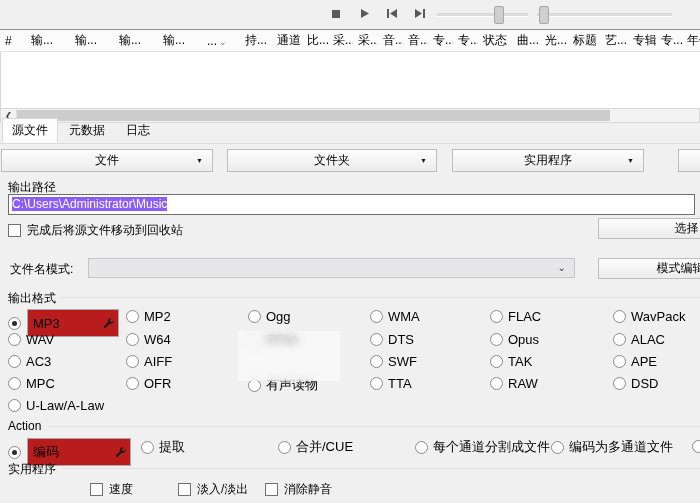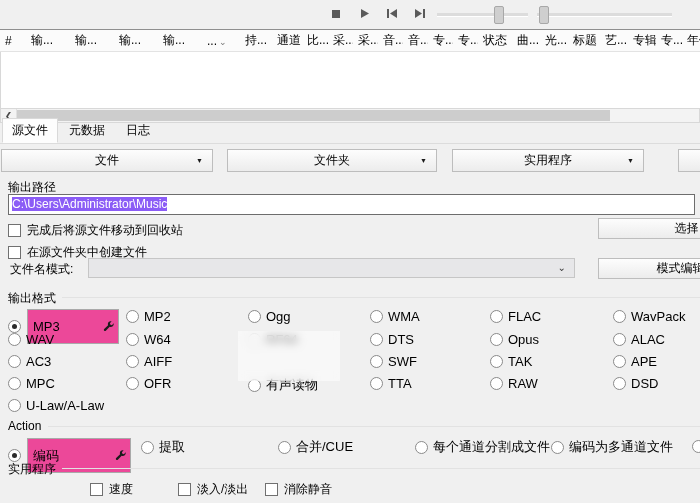--- a/index.html
+++ b/index.html
@@ -48,21 +48,21 @@
   #pattern-combo{left:88px;top:258px;width:487px;height:20px;background:#e7e7e9;border:1px solid #c6c6c6;box-sizing:border-box;}
   #pattern-combo .ccaret{position:absolute;right:8px;top:3px;font-size:10px;color:#3a3a3a;}
 
   .gline{position:absolute;height:1px;background:#e2e2e2;}
 
   
   .opt{position:absolute;display:flex;align-items:center;white-space:nowrap;}
   .radio{width:13px;height:13px;border:1px solid #8a8a8a;border-radius:50%;background:#fff;box-sizing:border-box;display:flex;align-items:center;justify-content:center;flex:0 0 auto;}
   .radio.sel::after{content:"";width:5px;height:5px;border-radius:50%;background:#2b2b2b;}
   .olabel{font-size:13px;margin-left:5px;}
-  .editbox{display:flex;align-items:center;justify-content:space-between;height:35px;margin-left:6px;background:#ec4899;border:1px solid #a9a9a9;box-sizing:border-box;padding:0 4px 0 5px;}
+  .editbox{display:flex;align-items:center;justify-content:space-between;height:28px;margin-left:6px;background:#b91c1c;border:1px solid #a9a9a9;box-sizing:border-box;padding:0 4px 0 5px;}
   .editbox .ebl{font-size:13px;}
   .wrench{display:flex;align-items:center;}
 
   #blur-patch{left:238px;top:331px;width:102px;height:50px;background:rgba(255,255,255,0.5);backdrop-filter:blur(4px);-webkit-backdrop-filter:blur(4px);}
 </style>
 </head>
 <body>
 
 <div id="app">
 
@@ -158,24 +158,20 @@
     <span class="sel-text">C:\Users\Administrator\Music</span>
   </div>
   <div class="sidebtn" style="top:218px;">
     <span>选择</span>
   </div>
 
   <div class="cbrow" style="left:8px;top:222px;">
     <span class="cb"></span>
     <span>完成后将源文件移动到回收站</span>
   </div>
-  <div class="cbrow" style="left:8px;top:244px;">
-    <span class="cb"></span>
-    <span>在源文件夹中创建文件</span>
-  </div>
 
   <div class="sec-label" style="left:10px;top:261px;">文件名模式:</div>
   <div id="pattern-combo" class="abs">
     <span class="ccaret">⌄</span>
   </div>
   <div class="sidebtn" style="top:258px;">
     <span>模式编辑器</span>
   </div>
 
   <div class="sec-label" style="left:8px;top:290px;">输出格式</div>

